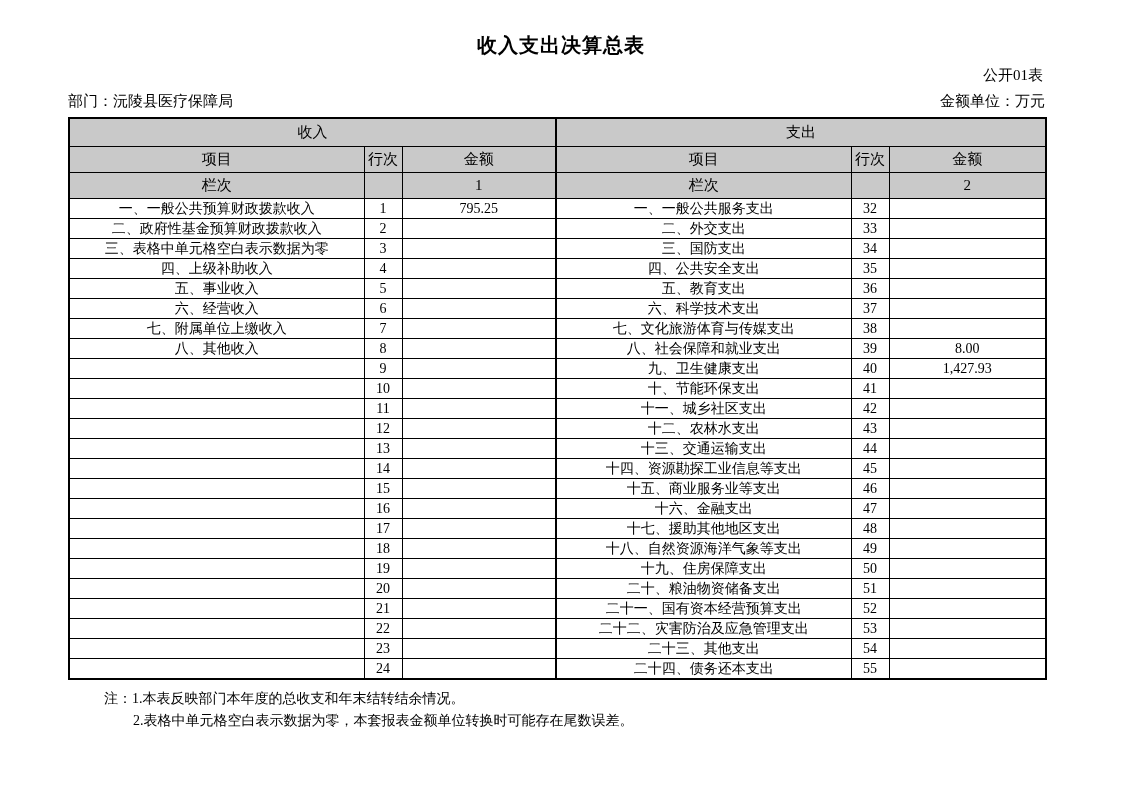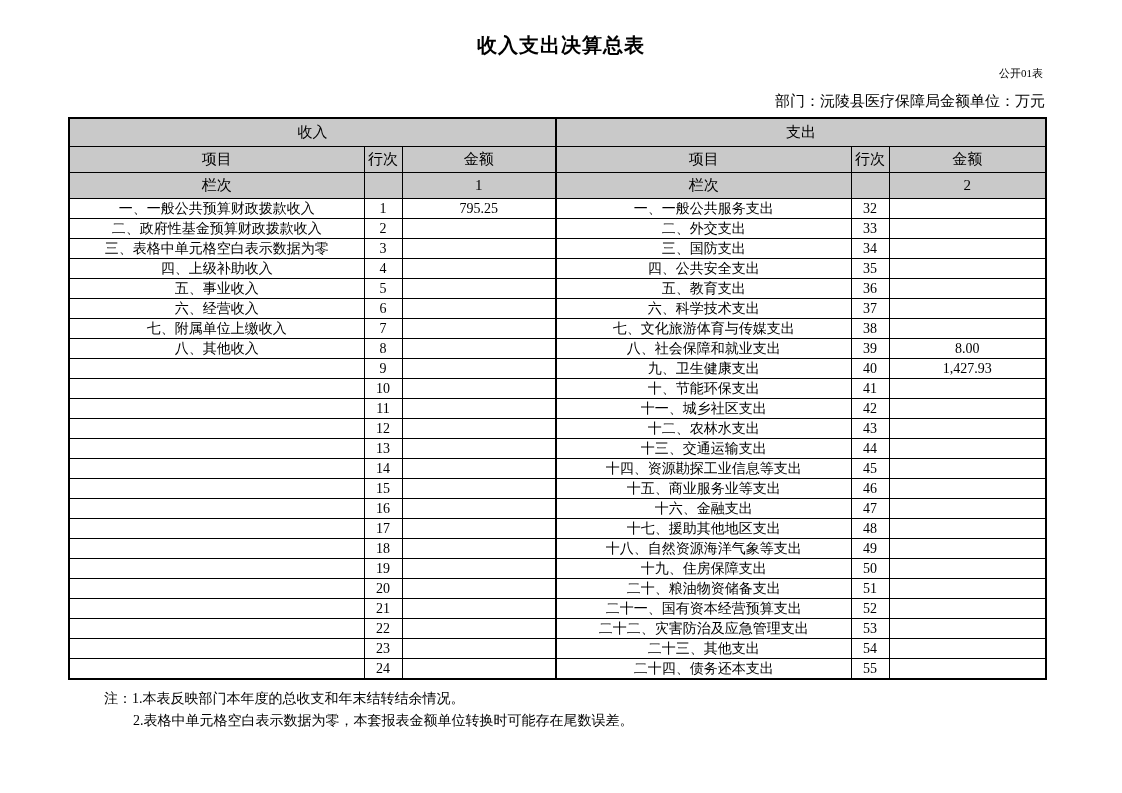--- a/index.html
+++ b/index.html
@@ -11,26 +11,26 @@
     font-family:"Liberation Serif","DejaVu Serif",serif;
     overflow:hidden;
   }
   .title {
     position:absolute; top:32px; left:0; width:100%;
     text-align:center; font-size:20px; font-weight:bold;
     letter-spacing:1px;
   }
   .doc-label {
     position:absolute; top:66px; right:79px;
-    font-size:11px;
+    font-size:15px;
     text-align:right;
   }
   .meta-row {
     position:absolute; top:92px; left:68px; width:977px;
-    display:flex; justify-content:flex-end;
+    display:flex; justify-content:space-between;
     font-size:15px;
   }
   table.budget {
     position:absolute; top:117px; left:68px;
     width:977px; table-layout:fixed;
     border-collapse:collapse;
     border:2px solid #000;
   }
   table.budget th, table.budget td {
     border:1px solid #000;

